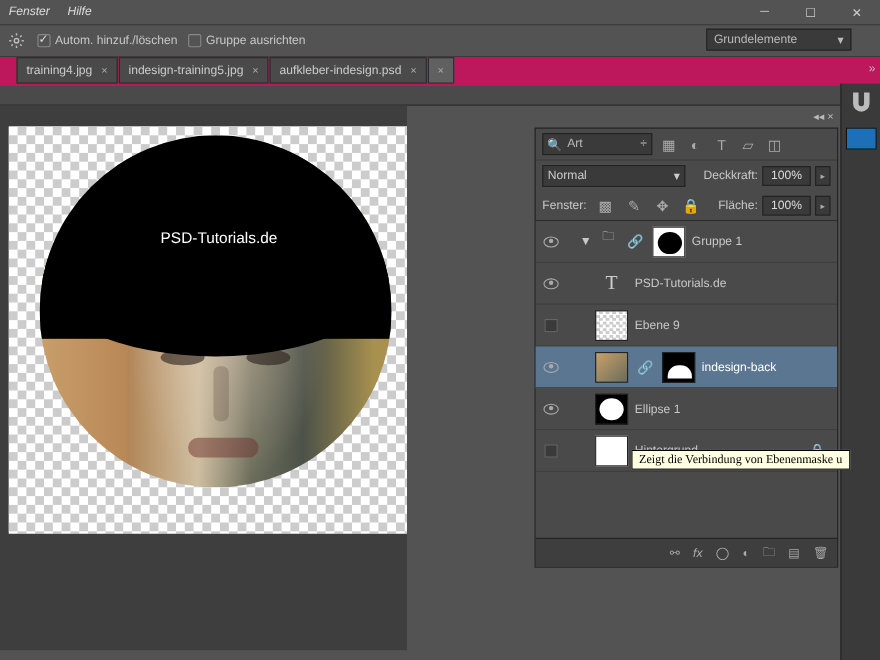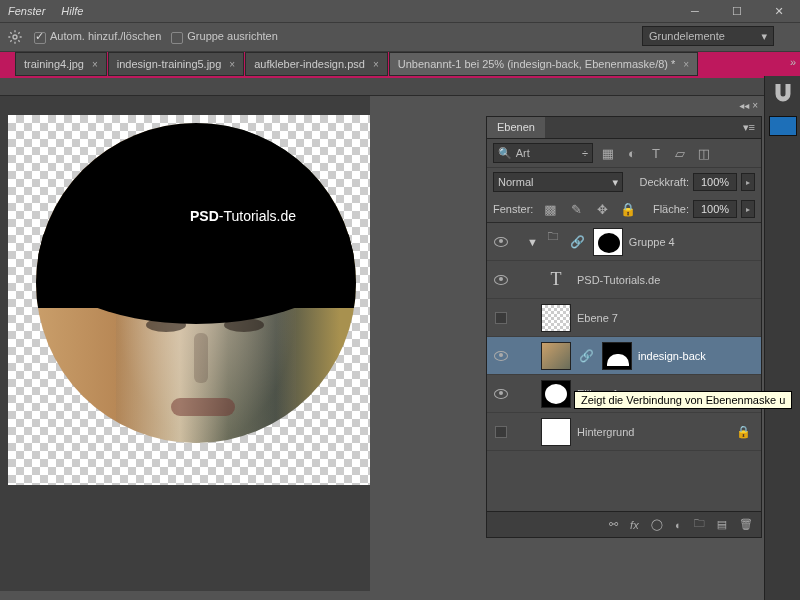--- a/index.html
+++ b/index.html
@@ -24,21 +24,21 @@
 .circlewrap { position:absolute; left:28px; top:8px; width:320px; height:320px; border-radius:50%; overflow:hidden;}
 .facebg { position:absolute; inset:0; background:linear-gradient(90deg,#c99e6a 0%, #b88856 25%, #d8c7a8 45%, #6a6d5a 60%, #484f46 75%, #a8914f 95%); }
 .face { position:absolute; left:80px; top:90px; width:180px; height:230px; background:radial-gradient(ellipse at 50% 40%, rgba(220,200,180,0.55), rgba(120,110,95,0.1) 70%);}
 .eye { position:absolute; width:40px; height:14px; background:rgba(40,30,25,0.6); border-radius:50%; }
 .eye.l { left:110px; top:195px;} .eye.r { left:188px; top:195px;}
 .nose { position:absolute; left:158px; top:210px; width:14px; height:50px; background:rgba(80,60,50,0.25); border-radius:6px;}
 .lips { position:absolute; left:135px; top:275px; width:64px; height:18px; background:rgba(110,50,45,0.5); border-radius:10px;}
 .blackcap { position:absolute; left:0; top:0; width:100%; height:185px; background:#000; }
 .swoop { position:absolute; left:0; top:115px; width:100%; height:90px; background:#000; border-radius:0 0 60% 60% / 0 0 100% 100%; transform:translateY(-4px);}
 .psdtext { position:absolute; left:110px; top:85px; color:#fff; font-size:14px; }
-.psdtext b { font-weight:700;margin-left:44px; }
+.psdtext b { font-weight:400; }
 
 .sidebar { position:absolute; right:0; top:76px; width:36px; height:524px; background:#3a3a3a; border-left:1px solid #222;}
 .sidebar .slot{ width:30px; height:28px; margin:4px auto; display:flex; align-items:center; justify-content:center;}
 .colorswatch { width:28px; height:20px; background:#1d6fb8; border:1px solid #111;}
 
 .layerspanel { position:absolute; right:38px; top:116px; width:276px; background:#4a4a4a; border:1px solid #222; }
 .dockhdr { position:absolute; right:38px; top:100px; width:276px; height:16px; text-align:right; color:#bbb; font-size:10px; padding-right:4px;}
 .ptab { background:#3e3e3e; border-bottom:1px solid #222; display:flex; }
 .ptab .lbl { background:#555; padding:4px 10px; color:#ddd; }
 .ptab .opts { margin-left:auto; padding:4px 6px; color:#bbb;}
@@ -114,21 +114,20 @@
     </div>
   <div class="tab">
       <span>indesign-training5.jpg</span>
       <span class="x">×</span>
     </div>
   <div class="tab">
       <span>aufkleber-indesign.psd</span>
       <span class="x">×</span>
     </div>
   <div class="tab active">
-      <span>Unbenannt-1 bei 25% (indesign-back, Ebenenmaske/8) *</span>
       <span class="x">×</span>
     </div>
   <span class="more">»</span>
 </div>
 <div class="ruler"></div>
 
 <div class="canvas-area"></div>
 <div class="canvas">
   <div class="circlewrap">
     <div class="facebg"></div>
@@ -150,24 +149,20 @@
       </svg>
   </div>
   <div class="slot">
       <div class="colorswatch"></div>
     </div>
 </div>
 
 <div class="dockhdr">◂◂ ×</div>
 
 <div class="layerspanel">
-  <div class="ptab">
-    <div class="lbl">Ebenen</div>
-    <div class="opts">▾≡</div>
-  </div>
   <div class="row">
     <div class="searchbox">
       <span>🔍</span>
       <span>Art</span>
       <span style="margin-left:auto">÷</span>
     </div>
     <span class="icongray">▦</span>
     <span class="icongray">◐</span>
     <span class="icongray">T</span>
     <span class="icongray">▱</span>
@@ -199,35 +194,35 @@
 
   <div class="layers">
     <div class="layer">
       <div class="viscol">
           <span class="eyeic"></span>
         </div>
       <span class="indent1">▼</span>
       <span class="thumb group">🗀</span>
       <span class="linkchain">🔗</span>
       <div class="thumb masked"></div>
-      <span class="name">Gruppe 4</span>
+      <span class="name">Gruppe 1</span>
     </div>
     <div class="layer">
       <div class="viscol">
           <span class="eyeic"></span>
         </div>
       <div class="thumb T indent2">T</div>
       <span class="name">PSD-Tutorials.de</span>
     </div>
     <div class="layer">
       <div class="viscol">
           <span class="emptysq"></span>
         </div>
       <div class="thumb checker indent2"></div>
-      <span class="name">Ebene 7</span>
+      <span class="name">Ebene 9</span>
     </div>
     <div class="layer sel">
       <div class="viscol">
           <span class="eyeic"></span>
         </div>
       <div class="thumb photo indent2"></div>
       <span class="linkchain">🔗</span>
       <div class="thumb blackish"></div>
       <span class="name">indesign-back</span>
     </div>
@@ -255,13 +250,13 @@
     <span>⚯</span>
     <span><i>fx</i></span>
     <span>◯</span>
     <span>◐</span>
     <span>🗀</span>
     <span>▤</span>
     <span>🗑</span>
   </div>
 </div>
 
-<div class="tooltip" style="left:574px; top:391px;">Zeigt die Verbindung von Ebenenmaske u</div>
+<div class="tooltip" style="left:574px; top:409px;font-family:Liberation Serif, serif;">Zeigt die Verbindung von Ebenenmaske u</div>
 
 </body></html>

